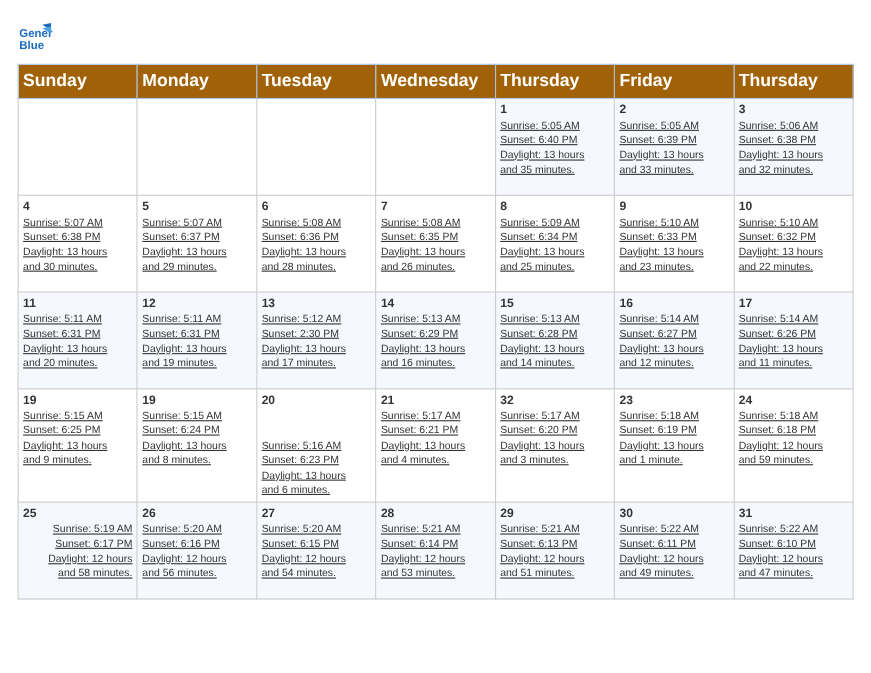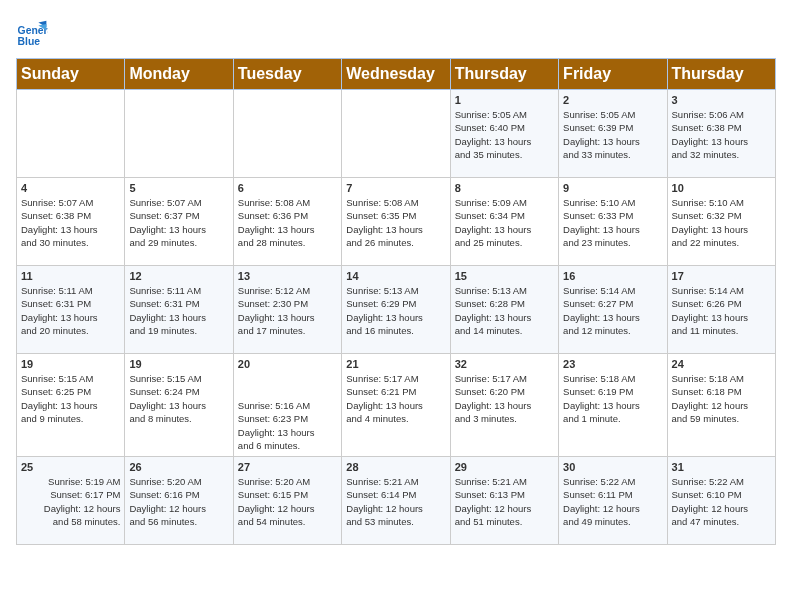--- a/index.html
+++ b/index.html
@@ -68,20 +68,21 @@
       font-size: 11px;
       font-weight: bold;
       color: #333;
       display: block;
       margin-bottom: 2px;
     }
     .day-info {
       font-size: 9.5px;
       line-height: 1.4;
       color: #333;
+      text-decoration: underline;
     }
     .empty {
       background: #fff !important;
     }
   </style>
 </head>
 <body>
 
 <div class="header">
   <div class="logo">

